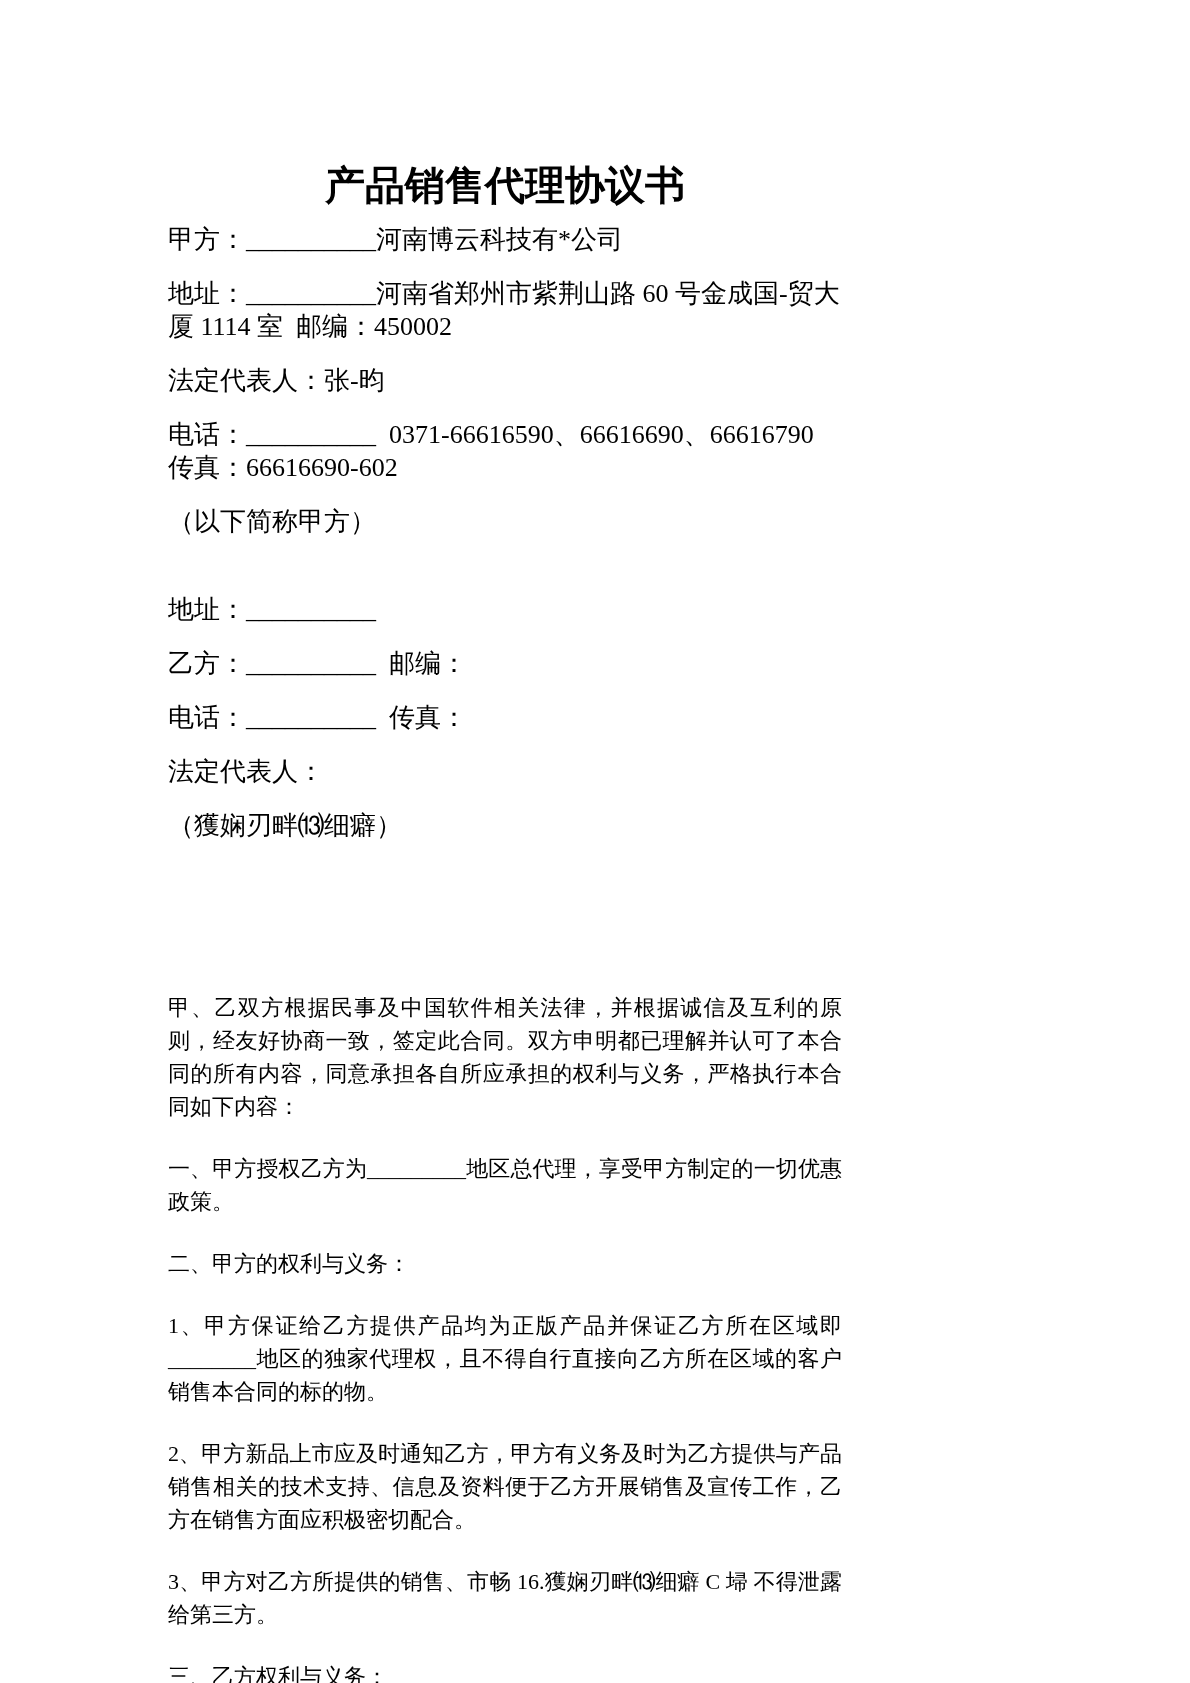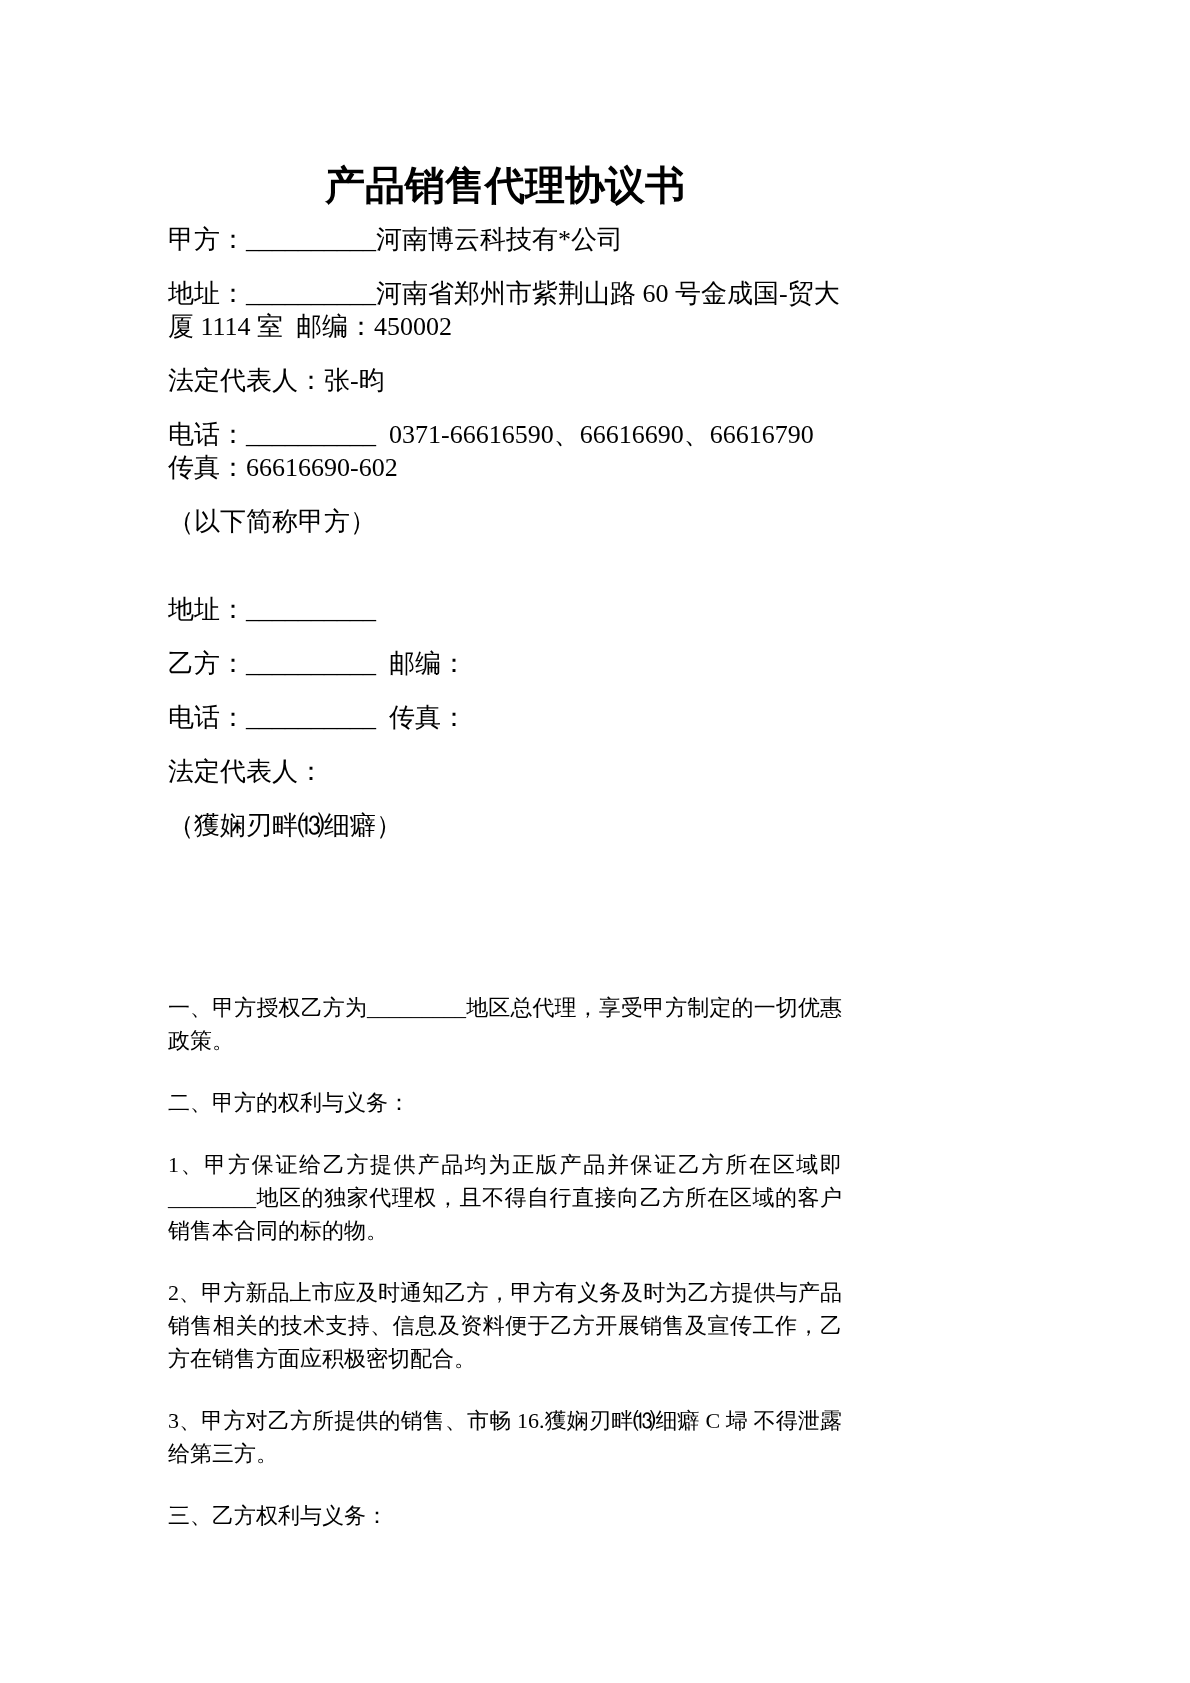--- a/index.html
+++ b/index.html
@@ -57,20 +57,21 @@
   <div class="spacer-sm"></div>
 
   <p class="field">地址：__________</p>
   <p class="field">乙方：__________  邮编：</p>
   <p class="field">电话：__________  传真：</p>
   <p class="field">法定代表人：</p>
   <p class="field">（獲娴刃畔⒀细癖）</p>
 
   <div class="spacer-lg"></div>
 
+  <p class="para">甲、乙双方根据民事及中国软件相关法律，并根据诚信及互利的原则，经友好协商一致，签定此合同。双方申明都已理解并认可了本合同的所有内容，同意承担各自所应承担的权利与义务，严格执行本合同如下内容：</p>
 
   <p class="para">一、甲方授权乙方为_________地区总代理，享受甲方制定的一切优惠政策。</p>
   <p class="para">二、甲方的权利与义务：</p>
   <p class="para">1、甲方保证给乙方提供产品均为正版产品并保证乙方所在区域即________地区的独家代理权，且不得自行直接向乙方所在区域的客户销售本合同的标的物。</p>
   <p class="para">2、甲方新品上市应及时通知乙方，甲方有义务及时为乙方提供与产品销售相关的技术支持、信息及资料便于乙方开展销售及宣传工作，乙方在销售方面应积极密切配合。</p>
   <p class="para">3、甲方对乙方所提供的销售、市畅 16.獲娴刃畔⒀细癖 C 埽 不得泄露给第三方。</p>
   <p class="para">三、乙方权利与义务：</p>
 
 </div>
 

